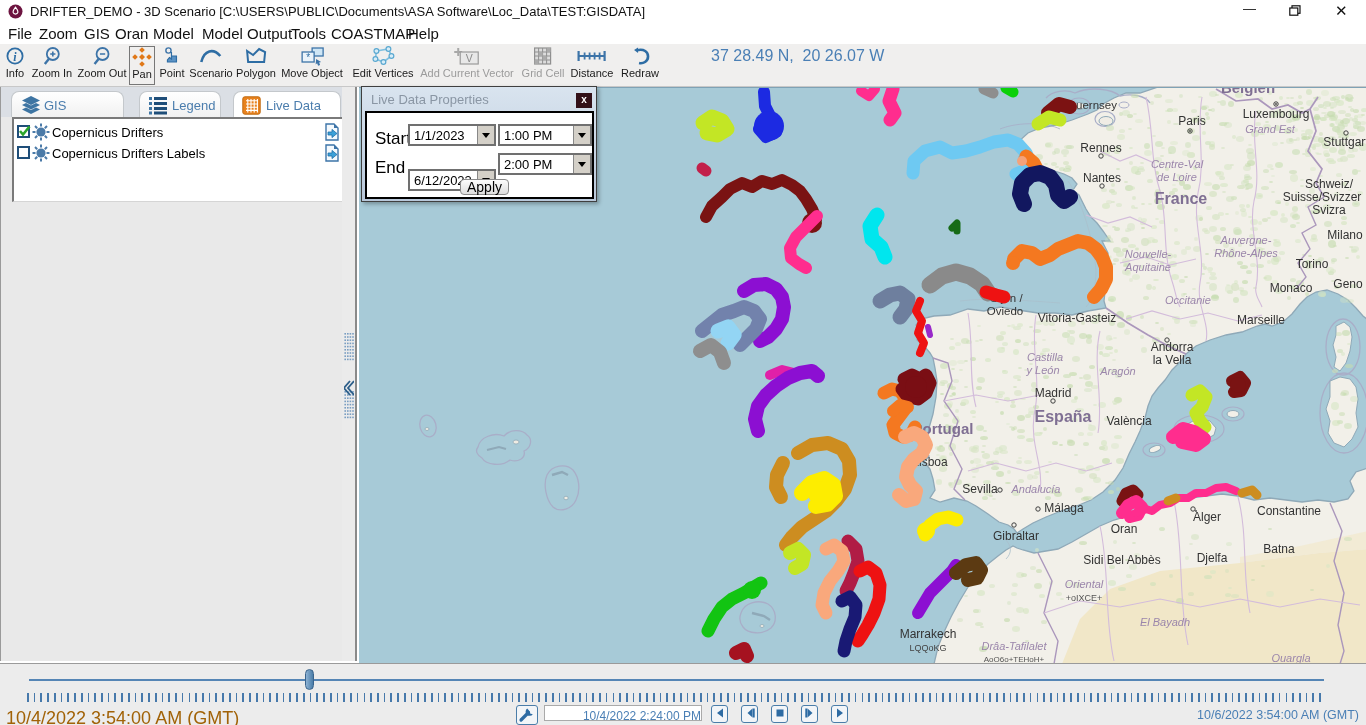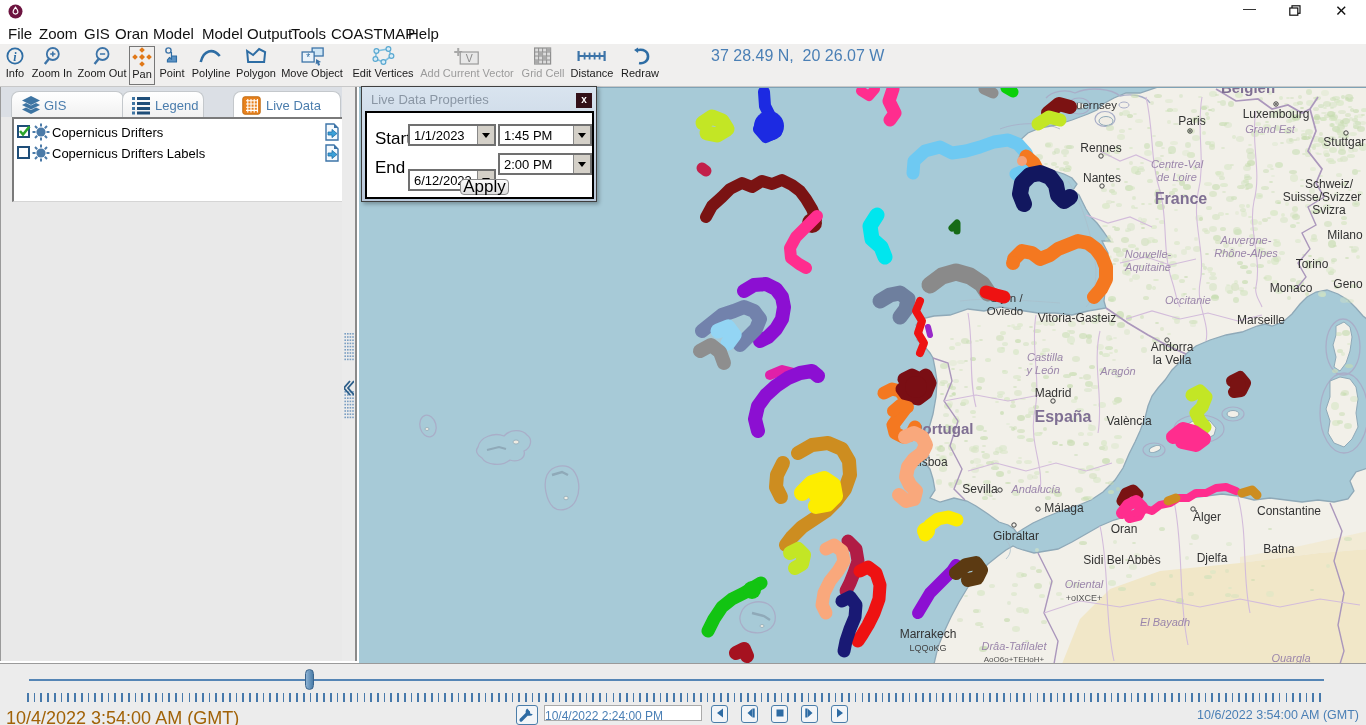--- a/index.html
+++ b/index.html
@@ -29,38 +29,39 @@
 #mapwrap{position:absolute;left:359px;top:87px;width:1007px;height:576px;overflow:hidden;border-top:1px solid #7fa2b5}
 #dlg{position:absolute;left:361px;top:86px;width:236px;height:116px;background:linear-gradient(#d9e4ef,#b9c8da);border:1.5px solid #3f3f3f;box-shadow:2px 2px 4px rgba(0,0,0,.3)}
 #dlg .cap{position:absolute;left:9px;top:5px;font-size:13px;color:#8a96a4}
 #dlg .x{position:absolute;right:4px;top:6px;width:16px;height:15px;background:#321018;color:#fff;font-size:10px;font-weight:bold;text-align:center;line-height:14px}
 #dlg .body{position:absolute;left:3px;top:24px;width:229px;height:88px;background:#fff;border:2px solid #000}
 #dlg .lb{position:absolute;font-size:17px;color:#000}
 .combo{position:absolute;height:22px;background:#fff;border:2px solid #707070}
 .combo .val{position:absolute;left:4px;top:2px;font-size:13px;color:#000}
 .combo .dd{position:absolute;right:0;top:0;width:17px;height:100%;background:#d4d0c8;border-left:1px solid #888;}
 .combo .dd:after{content:"";position:absolute;left:4px;top:7px;border:4px solid transparent;border-top:5px solid #000}
-#applybtn{position:absolute;left:93px;top:66px;width:49px;height:16px;background:linear-gradient(#fcfcfc,#dedede);border:1px solid #8a8a8a;border-radius:4px;font-size:17px;text-align:center;line-height:14px;color:#000}
+#applybtn{position:absolute;left:93px;top:66px;width:49px;height:16px;background:linear-gradient(#fcfcfc,#dedede);border:1px solid #8a8a8a;border-radius:4px;font-size:14px;text-align:center;line-height:14px;color:#000}
 #bottombar{position:absolute;left:0;top:663px;width:1366px;height:62px;background:#ececec;border-top:1px solid #9a9a9a}
 #sline{position:absolute;left:29px;top:15px;width:1295px;height:2px;background:#5585b5}
 #shandle{position:absolute;left:305px;top:5px;width:9px;height:21px;border-radius:4.5px;background:linear-gradient(90deg,#8db2d4,#4a7da8);border:1px solid #3a648c}
 #ticks{position:absolute;left:27px;top:29px;width:1299px;height:9px;background:repeating-linear-gradient(90deg,#4779ab 0px,#4779ab 1.7px,transparent 1.7px,transparent 6.73px)}
 #bottombar .t1{position:absolute;left:6px;top:44px;font-size:18px;color:#a16207}
 #bottombar .t2{position:absolute;right:7px;top:44px;font-size:12.5px;color:#4a7fb5}
-#timefield{position:absolute;left:544px;top:41px;width:158px;height:16px;background:#fff;border:1px solid #aaa;font-size:12px;color:#4a7fb5;text-align:left;line-height:20px}
+#timefield{position:absolute;left:544px;top:41px;width:158px;height:16px;background:#fff;border:1px solid #aaa;font-size:12px;color:#4a7fb5;text-align:right;line-height:20px}
 .pbtn{position:absolute;top:41px;width:17px;height:18px;background:#f2f5f8;border:1.5px solid #4a7da9;border-radius:3px}
 .pbtn svg{display:block;margin:1px auto}
 #wrench{position:absolute;left:516px;top:41px;width:22px;height:20px;background:#f2f5f8;border:1.5px solid #4a7da9;border-radius:3px}
 </style></head>
 <body>
 <div id="titlebar">
  <svg class="abs" style="left:8px;top:4px" width="15" height="15" viewBox="0 0 15 15">
       <circle cx="7.5" cy="7.5" r="7" fill="#6d1440"></circle>
       <path d="M7.5,3.2 C9.2,5.4 10,6.6 10,8.2 A2.6,2.6 0 0 1 5,8.2 C5,6.6 5.8,5.4 7.5,3.2 Z" fill="none" stroke="#fff" stroke-width="1.1"></path>
     </svg>
+ <div class="ttl">DRIFTER_DEMO - 3D Scenario [C:\USERS\PUBLIC\Documents\ASA Software\Loc_Data\TEST:GISDATA]</div>
  <div id="winbtns">
   <span style="left:1243px;top:1px">—</span>
   <svg class="abs" style="left:1289px;top:5px" width="12" height="11" viewBox="0 0 12 11">
         <rect x="3" y="0.8" width="8" height="7.5" fill="none" stroke="#111" stroke-width="1.2"></rect>
         <rect x="0.8" y="3" width="8" height="7.2" fill="#fff" stroke="#111" stroke-width="1.2"></rect>
       </svg>
   <span style="left:1335px;top:2px;font-size:15px">✕</span>
  </div>
 </div>
 <div id="menubar">
@@ -115,21 +116,21 @@
       <svg width="20" height="20" viewBox="0 0 20 20">
         <circle cx="6" cy="4.5" r="2.6" fill="none" stroke="#3d74a8" stroke-width="1.4"></circle>
         <path d="M9,6 L9,13 L7,11.5 L5,14 L5,16 L14,16 L14,10 L9,10" fill="#5b92c4" stroke="#2e6da4" stroke-width="1.2"></path>
       </svg>
       <div class="lbl">Point</div>
     </div>
  <div class="tb" style="left:211px">
       <svg width="26" height="20" viewBox="0 0 26 20">
         <path d="M3,16 C6,4 15,2 22,10" fill="none" stroke="#2e6da4" stroke-width="2.6"></path>
       </svg>
-      <div class="lbl">Polyline</div>
+      <div class="lbl">Scenario</div>
     </div>
  <div class="tb" style="left:256px">
       <svg width="24" height="20" viewBox="0 0 24 20">
         <path d="M4,16 L3,5 L9,9 L15,3 L21,6 L20,16 Z" fill="none" stroke="#2e6da4" stroke-width="2"></path>
       </svg>
       <div class="lbl">Polygon</div>
     </div>
  <div class="tb" style="left:312px">
       <svg width="26" height="20" viewBox="0 0 26 20">
         <rect x="13" y="2" width="11" height="8" fill="#cfe6f5" stroke="#3d74a8" stroke-width="1.3"></rect>
@@ -196,21 +197,21 @@
  <div class="tab" style="left:10px;width:113px">
       <svg width="22" height="19" viewBox="0 0 22 19">
         <g fill="#3e75a3">
           <path d="M11,0 L20,4.5 L11,9 L2,4.5 Z"></path>
           <path d="M2,9 L6,7 L11,9.5 L16,7 L20,9 L11,13.5 Z"></path>
           <path d="M2,13.5 L6,11.5 L11,14 L16,11.5 L20,13.5 L11,18 Z"></path>
         </g>
       </svg>
       <span class="tx">GIS</span>
     </div>
- <div class="tab" style="left:121px;width:82px">
+ <div class="tab" style="left:138px;width:82px">
       <svg width="20" height="19" viewBox="0 0 20 19">
         <g fill="#3e75a3">
           <rect x="1" y="1" width="3" height="3"></rect>
           <rect x="6" y="1" width="13" height="3" fill="#1f4e79"></rect>
           <rect x="1" y="6" width="3" height="3"></rect>
           <rect x="6" y="6" width="13" height="3" fill="#1f4e79"></rect>
           <rect x="1" y="11" width="3" height="3"></rect>
           <rect x="6" y="11" width="13" height="3" fill="#1f4e79"></rect>
           <rect x="1" y="15.5" width="3" height="3"></rect>
           <rect x="6" y="15.5" width="13" height="3" fill="#1f4e79"></rect>
@@ -1435,21 +1436,21 @@
 <div id="dlg">
  <div class="cap">Live Data Properties</div>
  <div class="x">x</div>
  <div class="body">
   <div class="lb" style="left:8px;top:16px">Start</div>
   <div class="combo" style="left:41px;top:11px;width:88px">
         <span class="val">1/1/2023</span>
         <span class="dd"></span>
       </div>
   <div class="combo" style="left:131px;top:11px;width:94px">
-        <span class="val">1:45 PM</span>
+        <span class="val">1:00 PM</span>
         <span class="dd"></span>
       </div>
   <div class="lb" style="left:8px;top:45px">End</div>
   <div class="combo" style="left:41px;top:56px;width:88px">
         <span class="val">6/12/2023</span>
         <span class="dd"></span>
       </div>
   <div class="combo" style="left:131px;top:40px;width:94px">
         <span class="val">2:00 PM</span>
         <span class="dd"></span>

